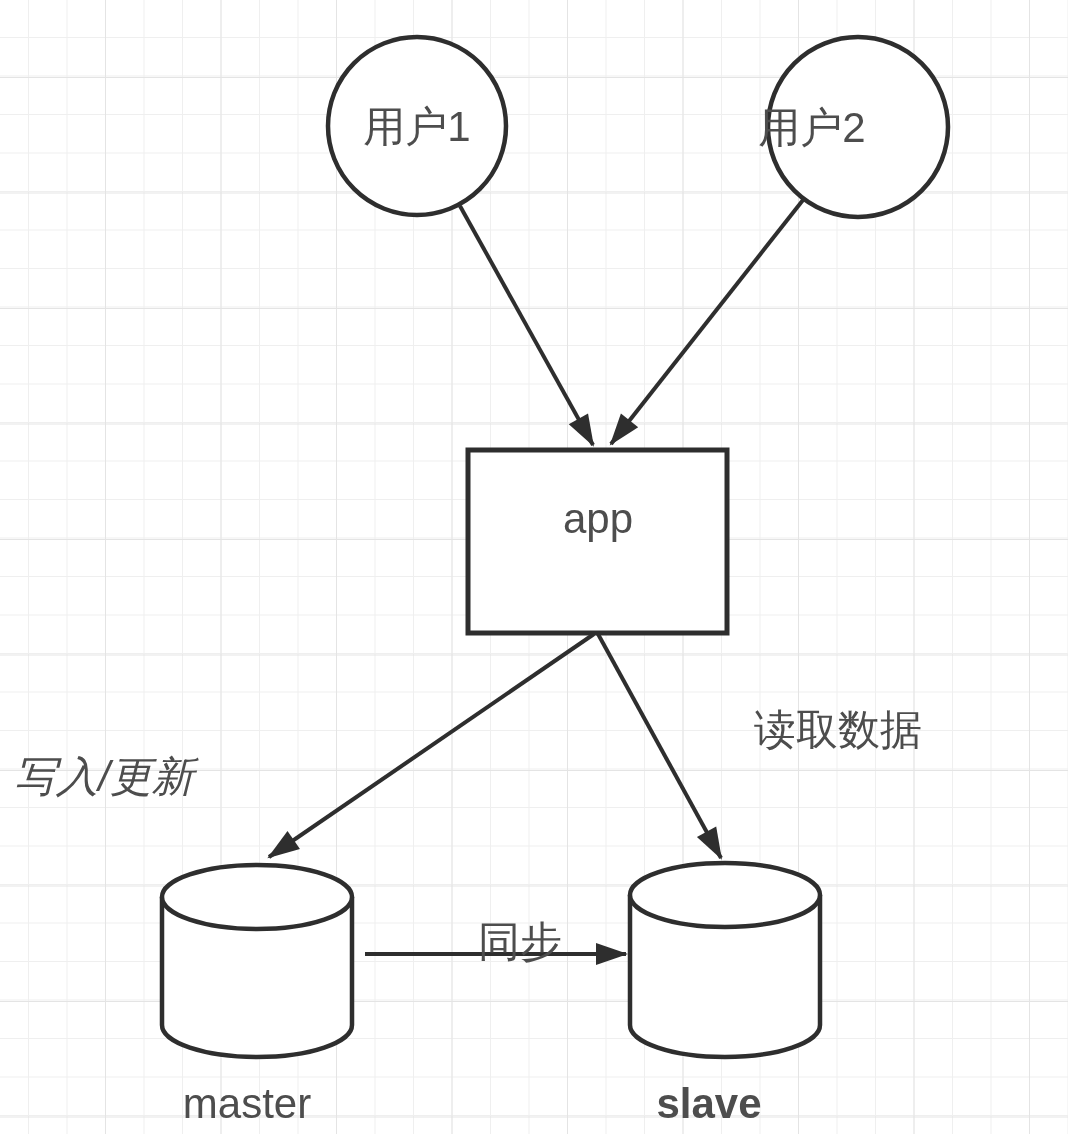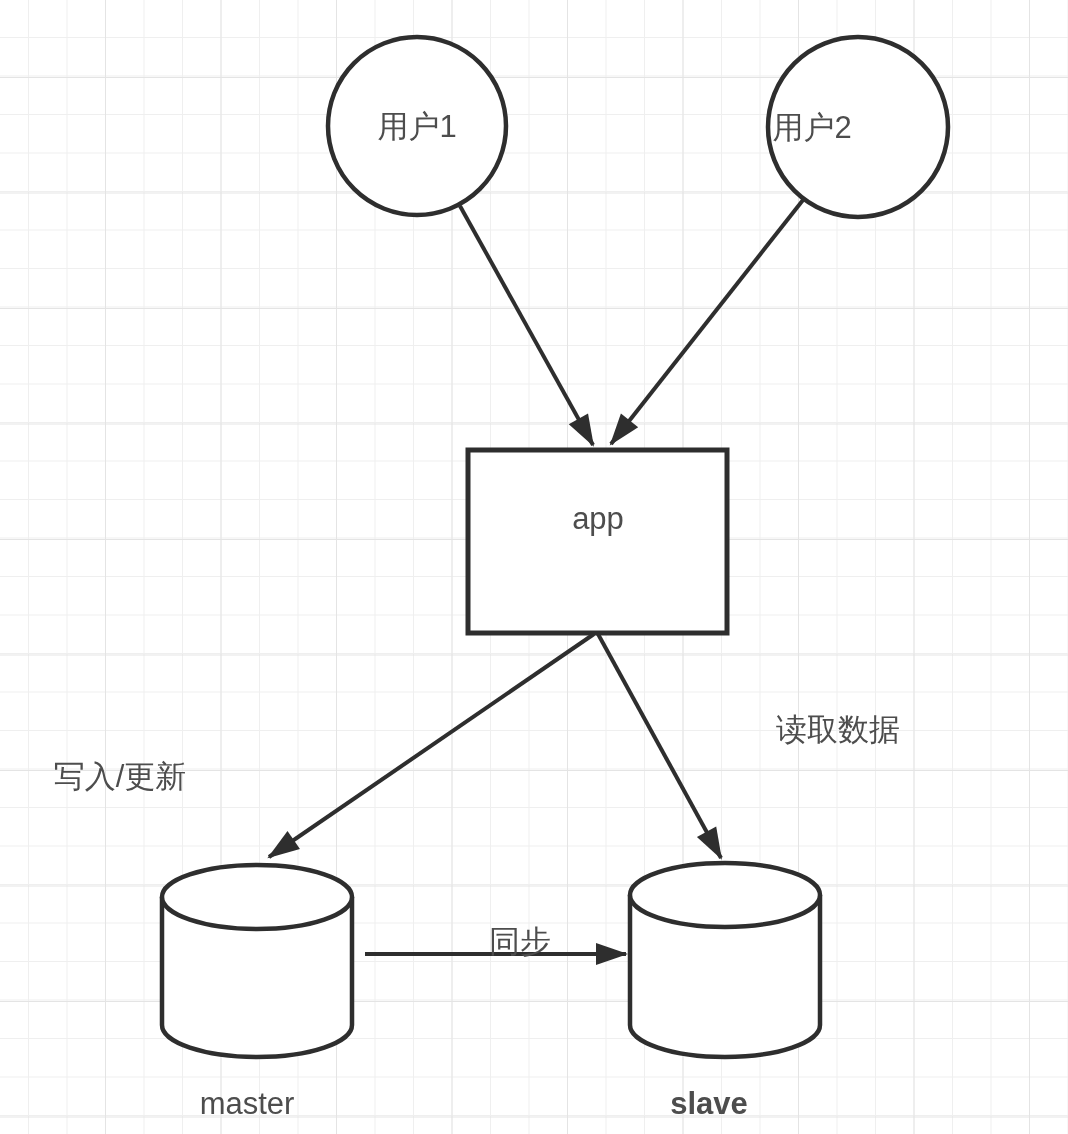--- a/index.html
+++ b/index.html
@@ -36,21 +36,21 @@
   .edge-line {
     stroke: #2e2e2e;
     stroke-width: 4;
     fill: none;
   }
   .label {
     position: absolute;
     transform: translate(-50%, -50%);
     white-space: nowrap;
     color: #4d4d4d;
-    font-size: 31px;
+    font-size: 42px;
     line-height: 1.1;
     text-align: left;
   }
 </style>
 </head>
 <body>
 
 <div class="canvas">
 
   <svg class="diagram-svg" viewBox="0 0 1068 1134">
@@ -81,17 +81,17 @@
       <ellipse class="node-shape" cx="725" cy="895" rx="95" ry="32" stroke-width="4.5"></ellipse>
     </g>
   </svg>
 
   <div class="label" style="left:417px; top:127px;">用户1</div>
   <div class="label" style="left:812px; top:128px;">用户2</div>
   <div class="label" style="left:598px; top:519px;">app</div>
   <div class="label" style="left:247px; top:1104px;">master</div>
   <div class="label" style="left:709px; top:1104px;font-weight:bold;">slave</div>
 
-  <div class="label" style="left:120px; top:777px;">写入/更新</div>
+  <div class="label" style="left:104px; top:777px;font-style:italic;">写入/更新</div>
   <div class="label" style="left:838px; top:730px;">读取数据</div>
   <div class="label" style="left:520px; top:942px;">同步</div>
 
 </div>
 
 </body></html>

